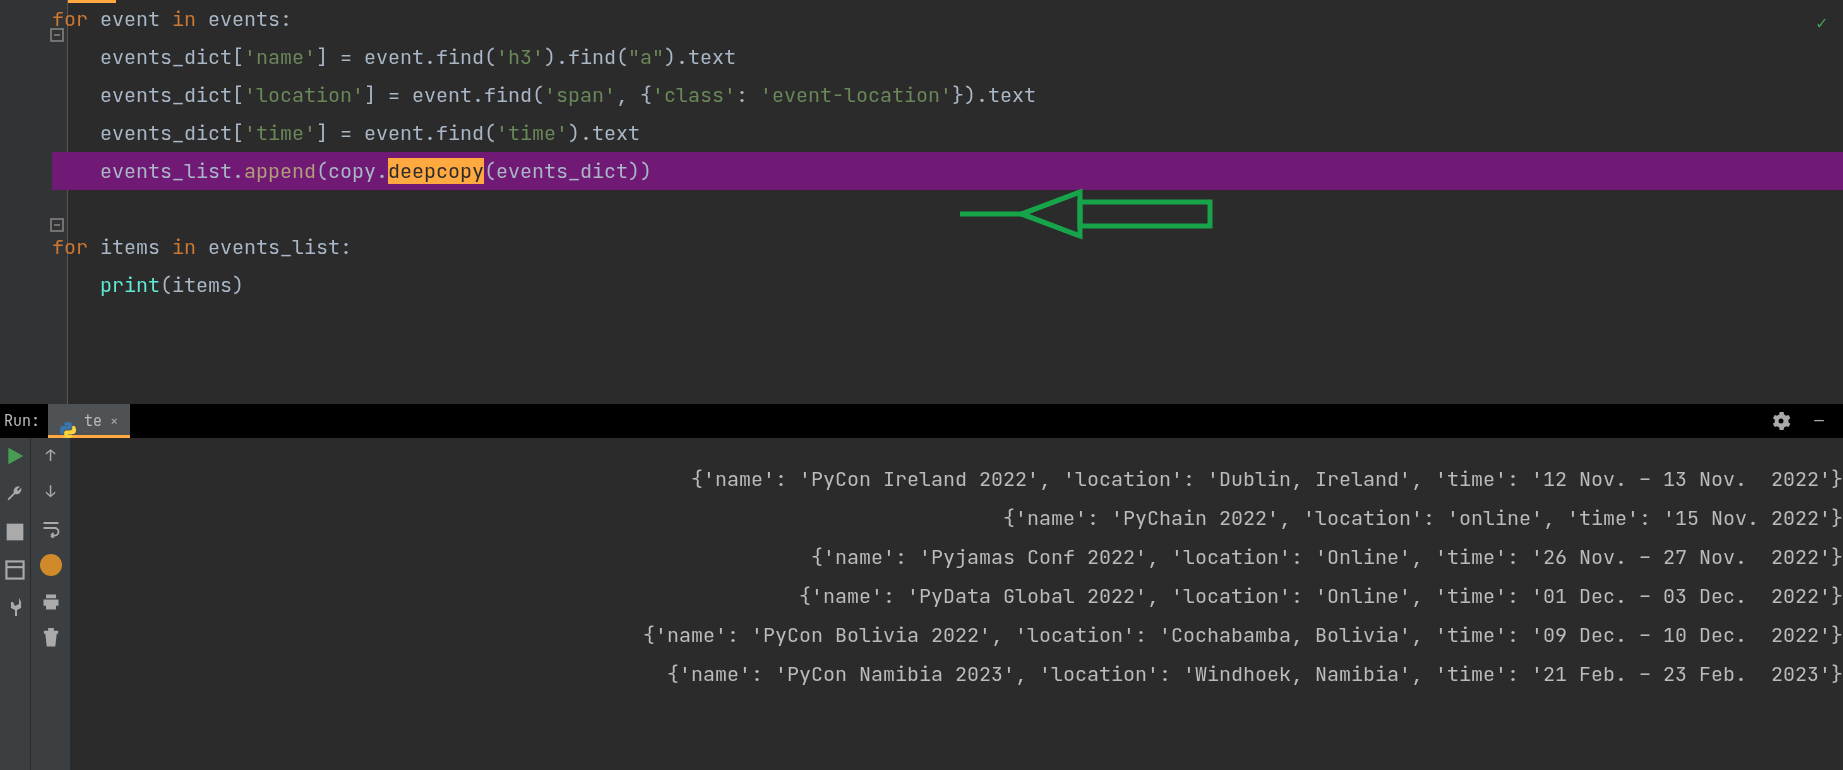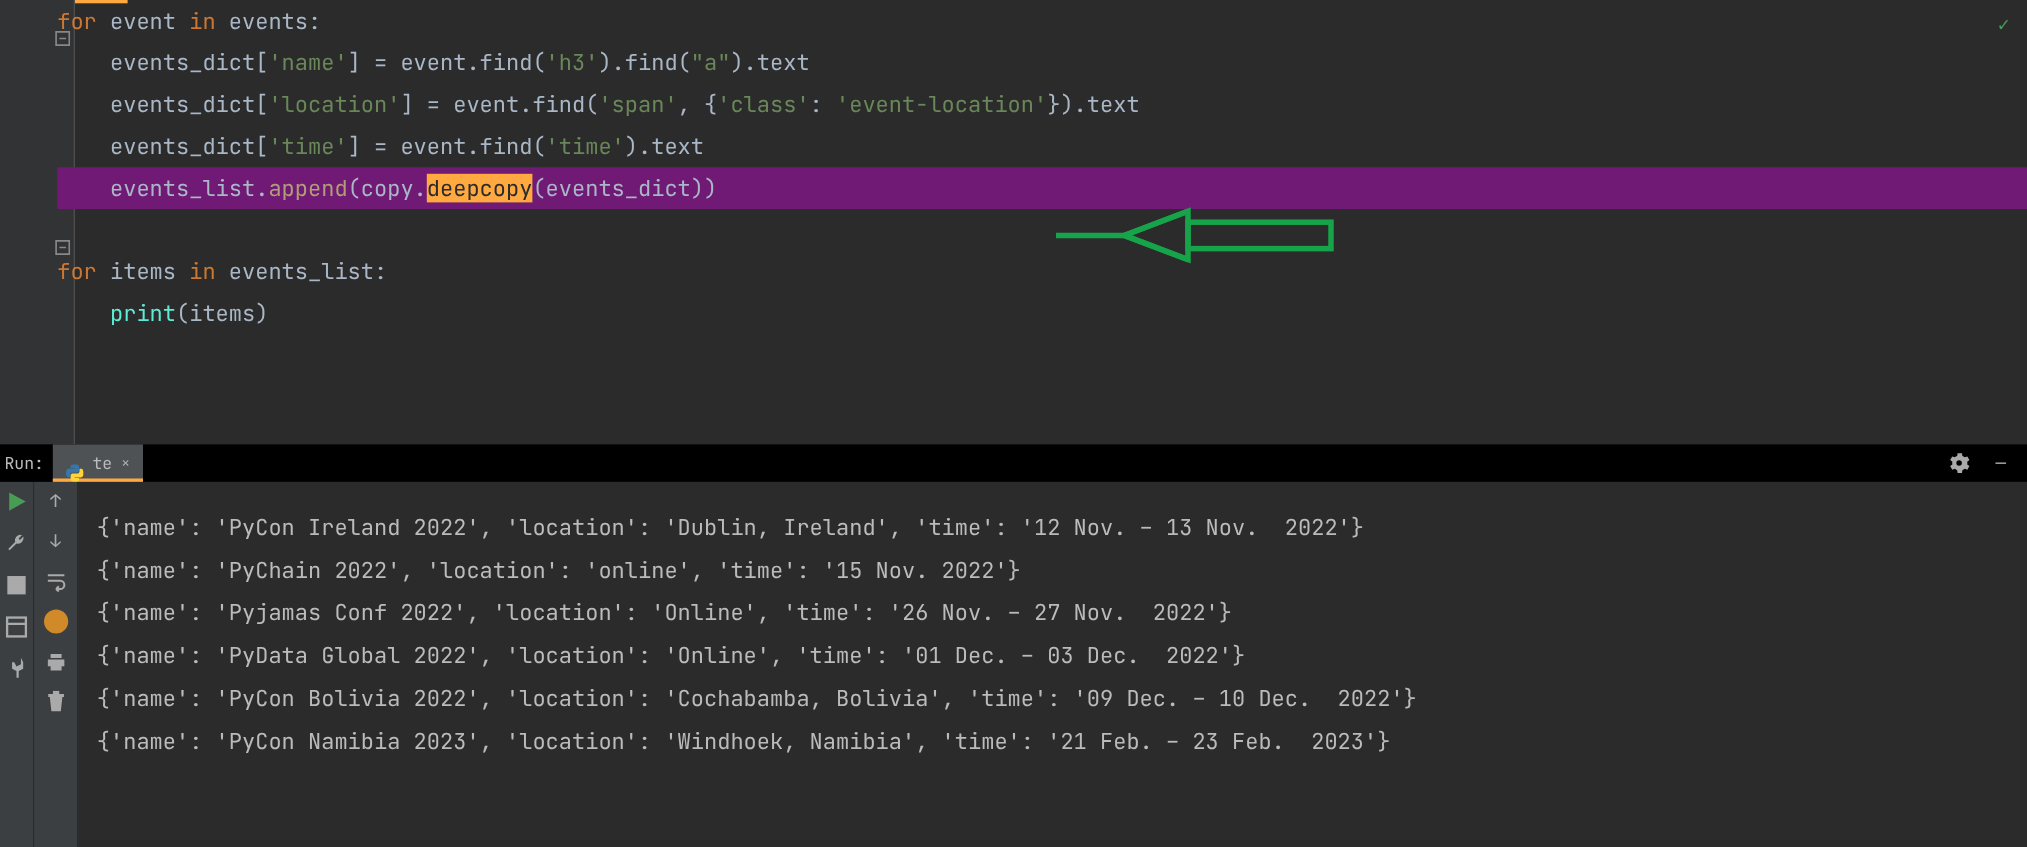--- a/index.html
+++ b/index.html
@@ -153,20 +153,21 @@
     align-items:center;
     justify-content:center;
   }
   .console {
     flex:1;
     padding: 22px 0 0 18px;
     white-space: pre;
     font-size:20px;
     line-height:1.95;
     color:#bbb;
+    text-align:right;
   }
 </style>
 </head>
 <body>
 
 <div class="editor-area">
   <div class="orange-tab"></div>
   <div class="gutter">
     <div class="fold" style="top:16px">
       <svg viewBox="0 0 14 14">

